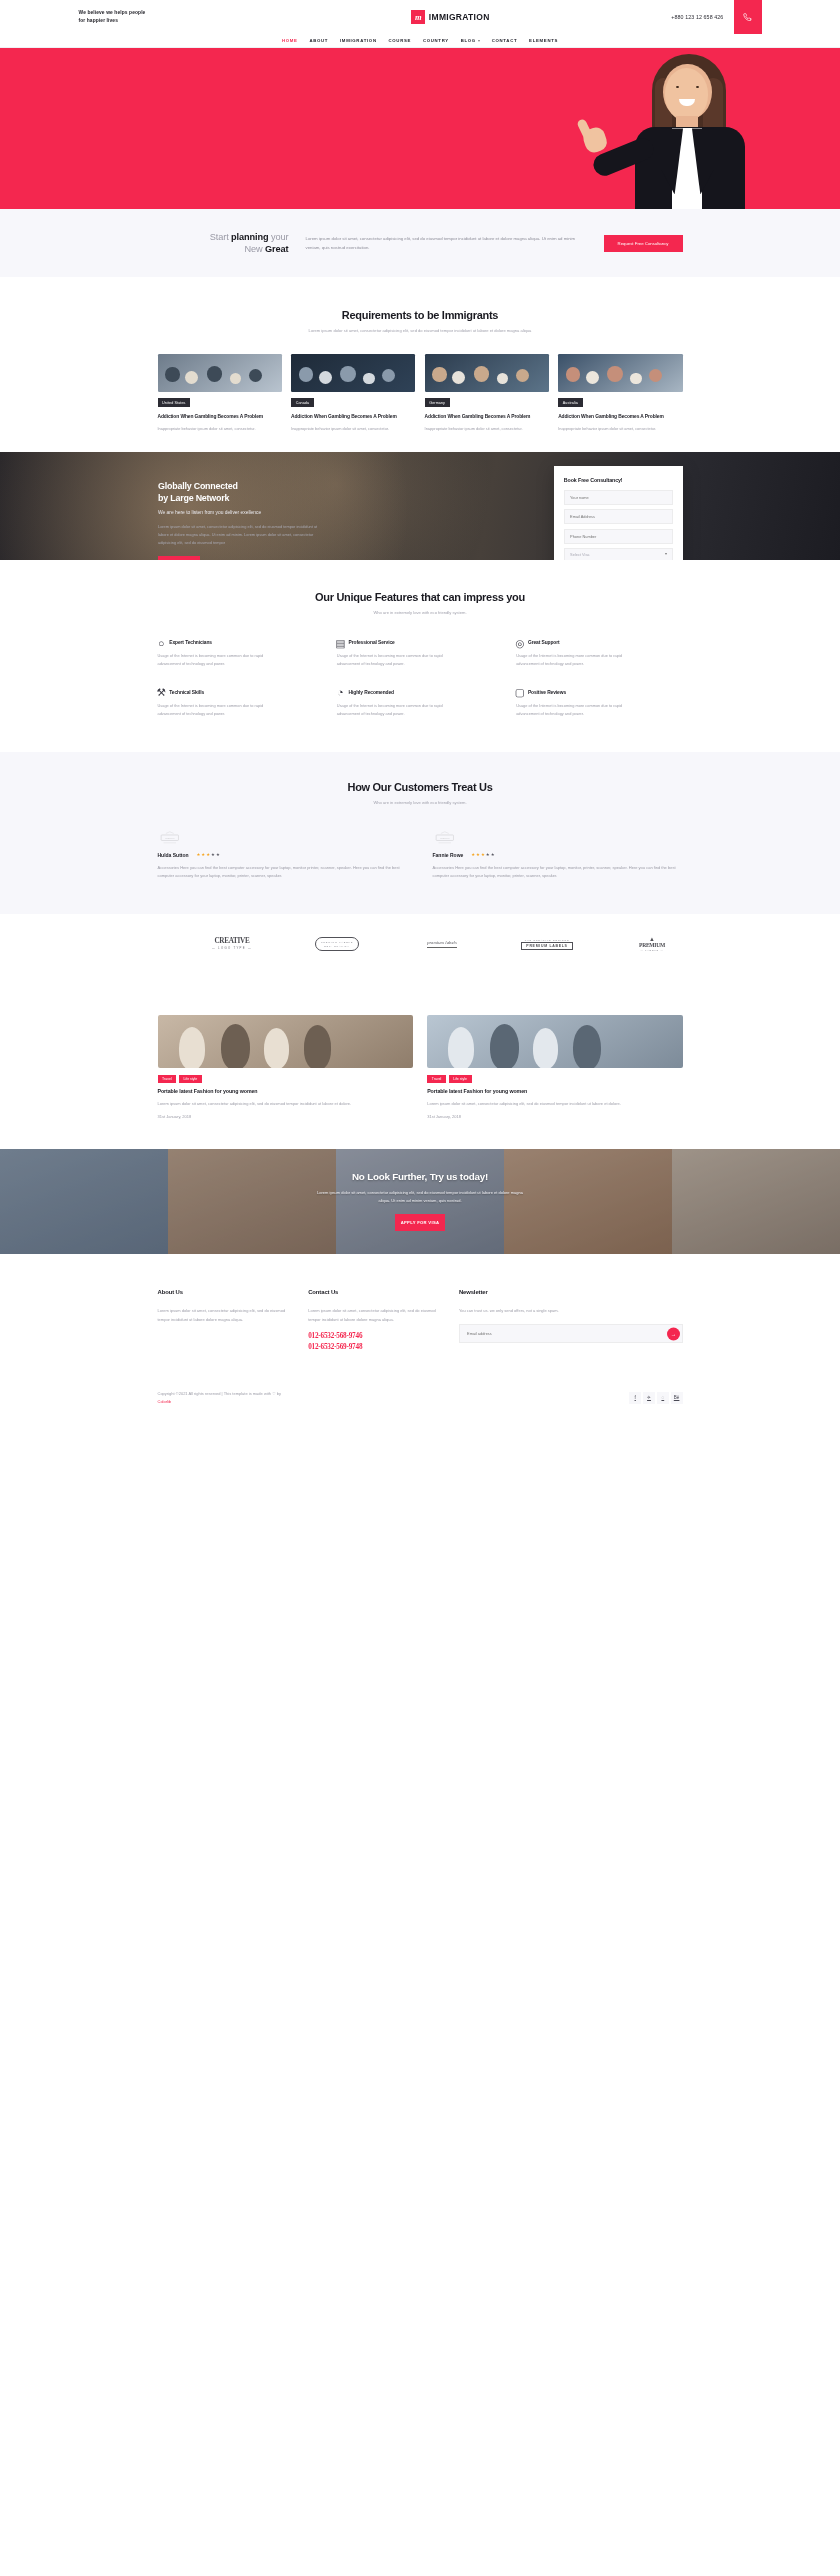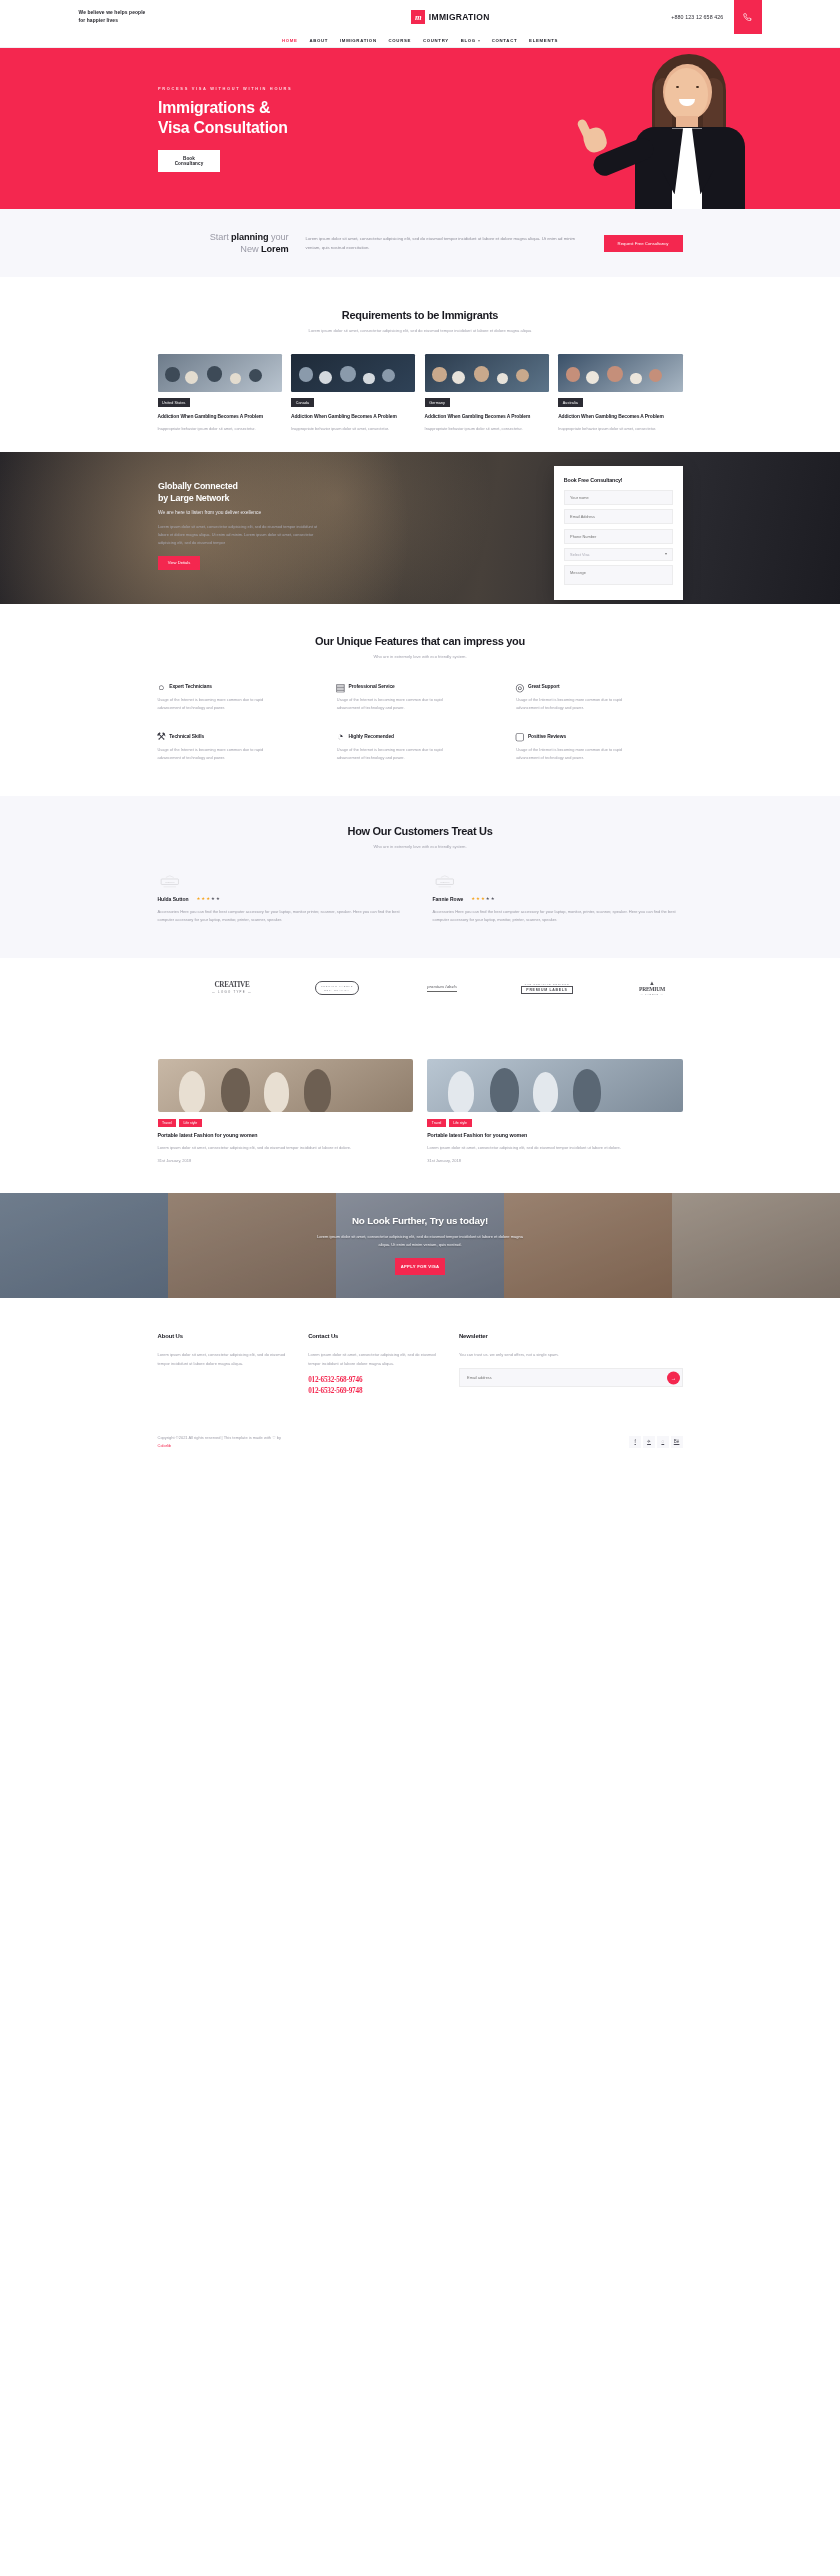--- a/index.html
+++ b/index.html
@@ -76,21 +76,21 @@
   
   .requirements{padding:31.5px 0 19.7px;background:#fff;}
   .req-grid{display:grid;grid-template-columns:repeat(4,1fr);gap:9.2px;margin-top:19.7px;}
   .req-img{height:38px;width:100%;border-radius:1.3px;position:relative;overflow:hidden;}
   .req-img .ph{position:absolute;border-radius:50%;}
   .req-badge{display:inline-block;background:#2b2b33;color:#fff;font-size:3.7px;padding:2.6px 4.6px;margin-top:5.9px;letter-spacing:0.1px;}
   .req-title{font-size:4.9px;font-weight:bold;line-height:1.55;margin-top:5.3px;color:#1b1b22;letter-spacing:-0.1px;}
   .req-desc{font-size:3.9px;line-height:1.9;color:#9d9da8;margin-top:4.6px;}
 
   
-  .global{height:152px;background:#26262c;position:relative;overflow:hidden;}
+  .global{height:108px;background:#26262c;position:relative;overflow:hidden;}
   .global-bg{position:absolute;inset:0;background:
      radial-gradient(circle at 22% 52%,rgba(200,165,125,.55),transparent 34%),
      radial-gradient(circle at 40% 30%,rgba(168,140,110,.4),transparent 30%),
      linear-gradient(100deg,#1e1e24 0%,#32302e 38%,#47403a 58%,#2a2a30 80%,#1c1c22 100%);}
   .global-inner{position:absolute;left:158px;top:0;width:525px;height:128px;display:flex;gap:19.7px;}
   .global-left{width:289px;padding-top:27.6px;}
   .gl-title{font-size:8.9px;font-weight:bold;color:#fff;line-height:1.4;letter-spacing:-0.2px;}
   .gl-sub{font-size:4.9px;color:#e9e9ee;margin-top:5.9px;}
   .gl-text{font-size:3.9px;line-height:2.1;color:#a8a8b2;margin-top:7.2px;width:164px;}
   .gl-btn{margin-top:8.5px;background:#f4274f;color:#fff;border:0;font-size:4.1px;padding:4.6px 0;width:42px;text-align:center;cursor:pointer;}
@@ -205,28 +205,20 @@
         <a href="#" class=""><span>IMMIGRATION</span></a>
         <a href="#" class=""><span>COURSE</span></a>
         <a href="#" class=""><span>COUNTRY</span></a>
         <a href="#" class=""><span>BLOG</span><span class="caret"></span></a>
         <a href="#" class=""><span>CONTACT</span></a>
         <a href="#" class=""><span>ELEMENTS</span></a>
       </div>
   </div>
 
   <div class="hero">
-    <div class="hero-inner">
-      <div class="hero-eyebrow">PROCESS VISA WITHOUT WITHIN HOURS</div>
-      <div class="hero-title">
-        <div>Immigrations &amp;</div>
-        <div>Visa Consultation</div>
-      </div>
-      <button class="hero-btn">Book Consultancy</button>
-    </div>
     <div class="hero-figure">
       <div class="p-hair"></div>
       <div class="p-hair2"></div>
       <div class="p-hair3"></div>
       <div class="p-head"></div>
       <div class="p-face"></div>
       <div class="p-eye" style="left:92px;top:38px"></div>
       <div class="p-eye" style="left:112px;top:38px"></div>
       <div class="p-smile"></div>
       <div class="p-neck"></div>
@@ -237,21 +229,21 @@
       <div class="p-arm"></div>
       <div class="p-hand"></div>
       <div class="p-finger"></div>
     </div>
   </div>
 
   <div class="planning">
     <div class="planning-inner">
       <div class="plan-head">
         <div><span>Start </span><b>planning</b><span> your</span></div>
-        <div><span>New </span><b>Lorem</b></div>
+        <div><span>New </span><b>Great</b></div>
       </div>
       <div class="plan-text">Lorem ipsum dolor sit amet, consectetur adipisicing elit, sed do eiusmod tempor incididunt ut labore et dolore magna aliqua. Ut enim ad minim veniam, quis nostrud exercitation.</div>
       <button class="plan-btn">Request Free Consultancy</button>
     </div>
   </div>
 
   <div class="requirements">
     <div class="container">
       <div class="sec-head">
         <div class="sec-title">Requirements to be Immigrants</div>

